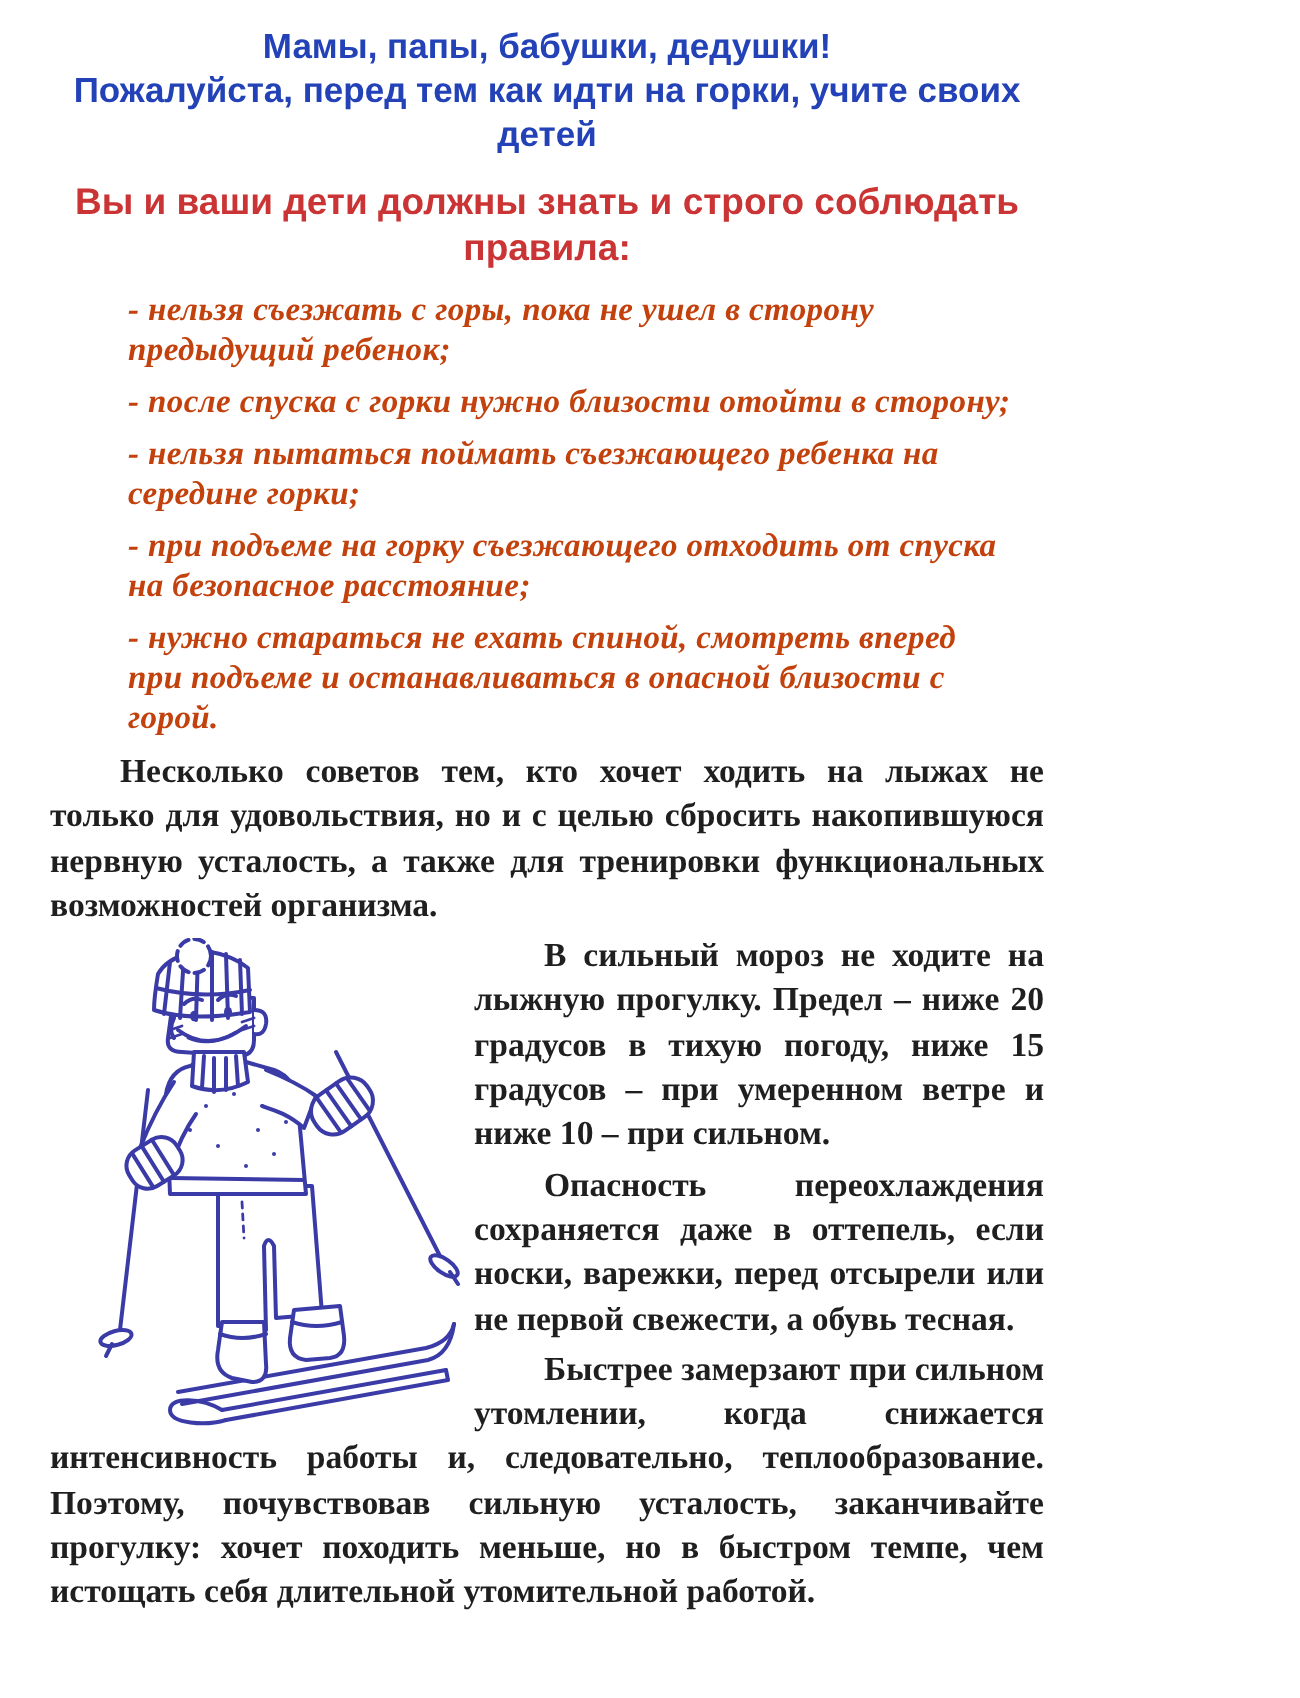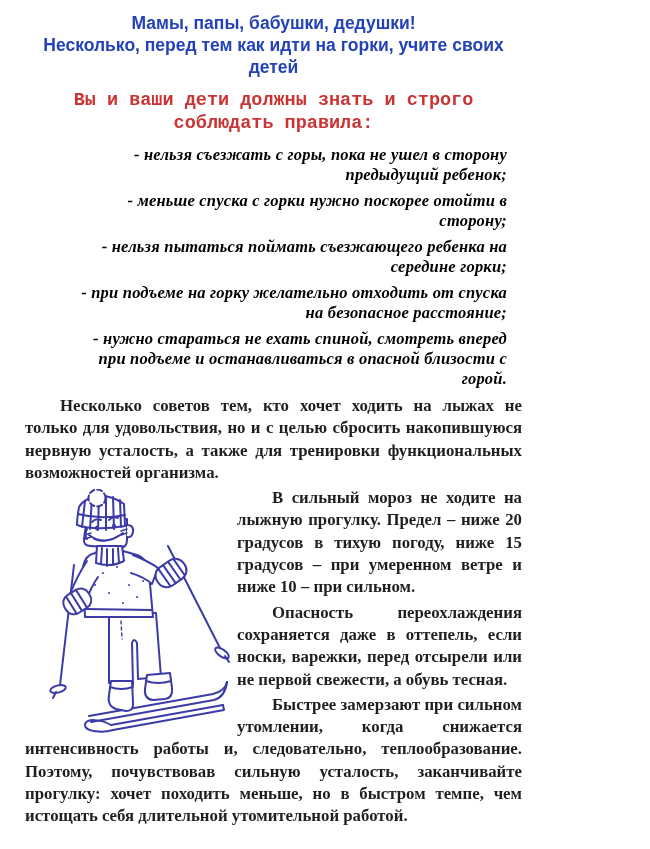--- a/index.html
+++ b/index.html
@@ -18,37 +18,36 @@
     color:#2342b7;
     font-family:"Liberation Sans","DejaVu Sans",sans-serif;
     font-weight:700;
     font-size:17.5px;
     line-height:22px;
   }
   .red-header{
     margin-top:11px;
     text-align:center;
     color:#cb3434;
-    font-family:Liberation Mono, monospace;
+    font-family:Liberation Sans, sans-serif;
     font-weight:700;
     font-size:18.5px;
     line-height:23px;
   }
   .rules{
     margin:10px 15px 0 39px;
   }
   .rule{
     font-weight:700;
     font-style:italic;
     font-size:16.5px;
     line-height:20px;
     letter-spacing:0.2px;
     margin-bottom:6px;
-    color:#000000;
-    text-align:right;
+    color:#c2410c;
   }
   .advice{
     margin-top:4px;
     font-size:16.8px;
     line-height:22.3px;
     text-align:justify;
     font-weight:bold;
   }
   .para{
     margin:0 0 3px 0;
@@ -62,30 +61,30 @@
   }
   .skier-float svg{display:block;}
 </style>
 </head>
 <body>
 
 <div class="page">
 
   <div class="blue-header">
     <div>Мамы, папы, бабушки, дедушки!</div>
-    <div>Несколько, перед тем как идти на горки, учите своих детей</div>
+    <div>Пожалуйста, перед тем как идти на горки, учите своих детей</div>
   </div>
 
   <div class="red-header">Вы и ваши дети должны знать и строго соблюдать правила:</div>
 
   <div class="rules">
     <div class="rule">- нельзя съезжать с горы, пока не ушел в сторону предыдущий ребенок;</div>
-    <div class="rule">- меньше спуска с горки нужно поскорее отойти в сторону;</div>
+    <div class="rule">- после спуска с горки нужно близости отойти в сторону;</div>
     <div class="rule">- нельзя пытаться поймать съезжающего ребенка на середине горки;</div>
-    <div class="rule">- при подъеме на горку желательно отходить от спуска на безопасное расстояние;</div>
+    <div class="rule">- при подъеме на горку съезжающего отходить от спуска на безопасное расстояние;</div>
     <div class="rule">- нужно стараться не ехать спиной, смотреть вперед при подъеме и останавливаться в опасной близости с горой.</div>
   </div>
 
   <div class="advice">
     <p class="para">Несколько советов тем, кто хочет ходить на лыжах не только для удовольствия, но и с целью сбросить накопившуюся нервную усталость, а также для тренировки функциональных возможностей организма.</p>
 
     <div class="skier-float">
       <svg viewBox="0 0 212 244" width="212" height="244" xmlns="http://www.w3.org/2000/svg">
         <g stroke="#3b3ba8" stroke-width="2" fill="none" stroke-linecap="round" stroke-linejoin="round">
 

